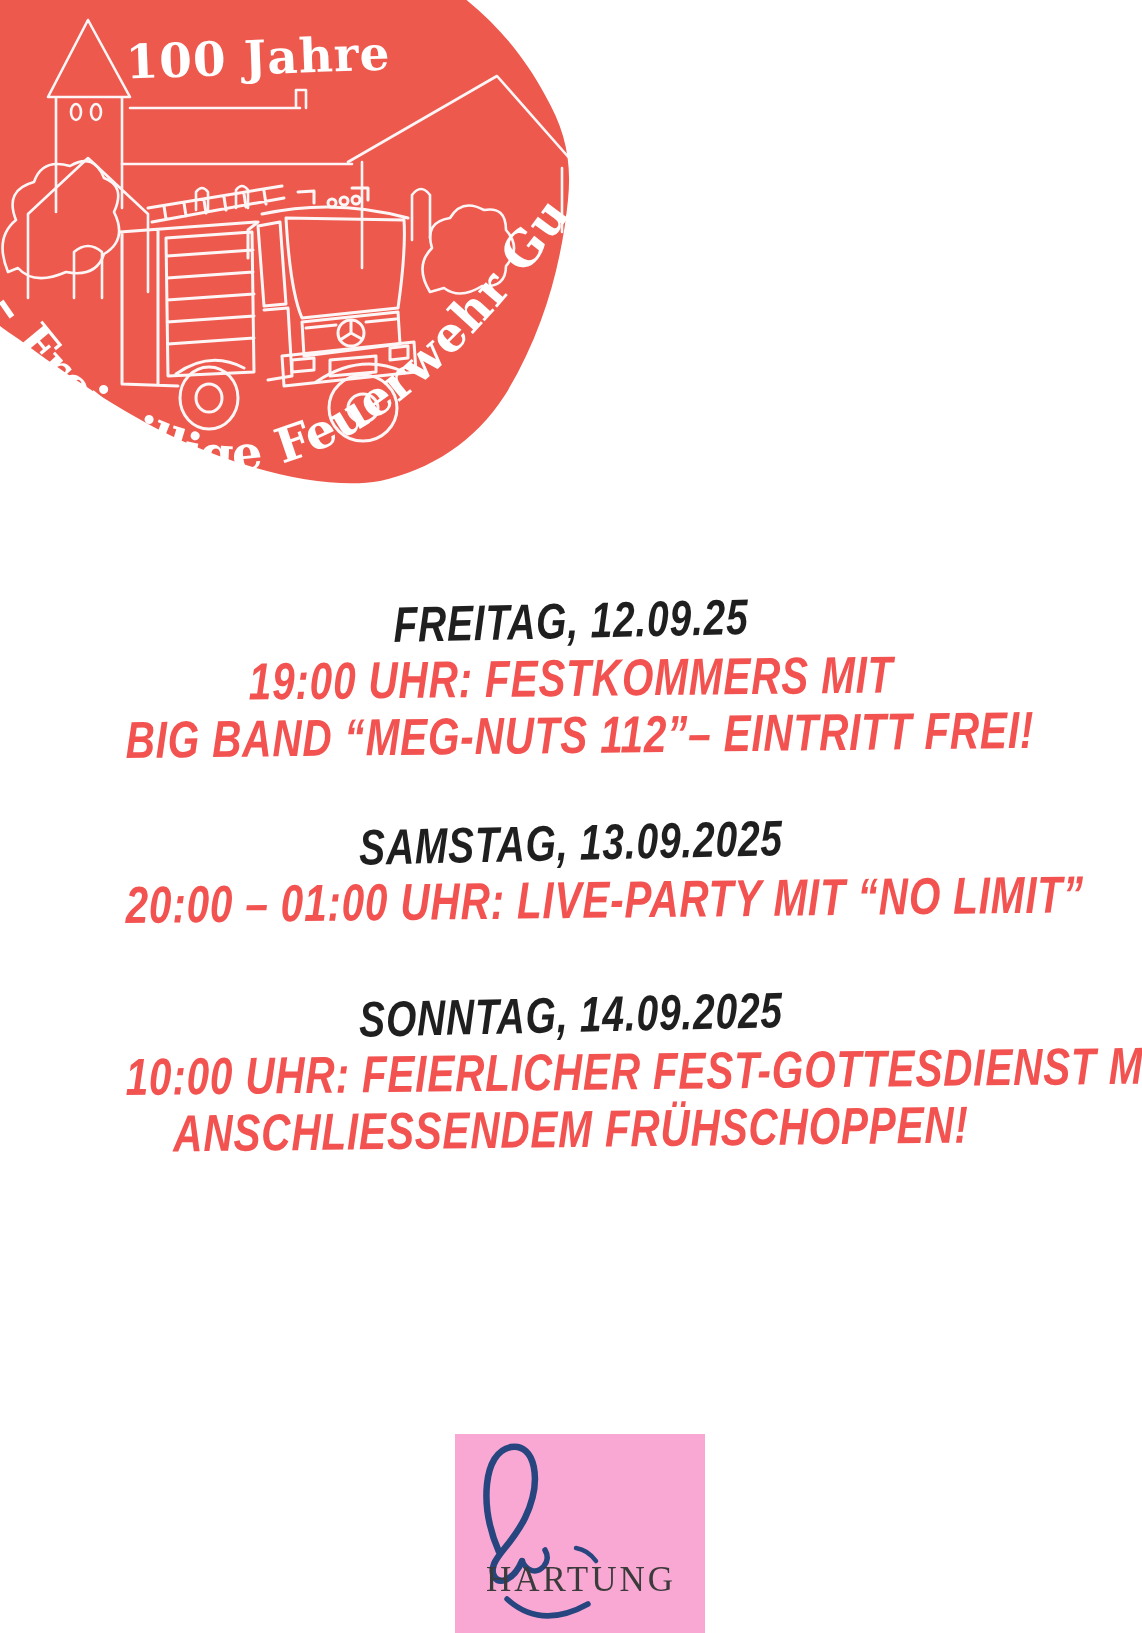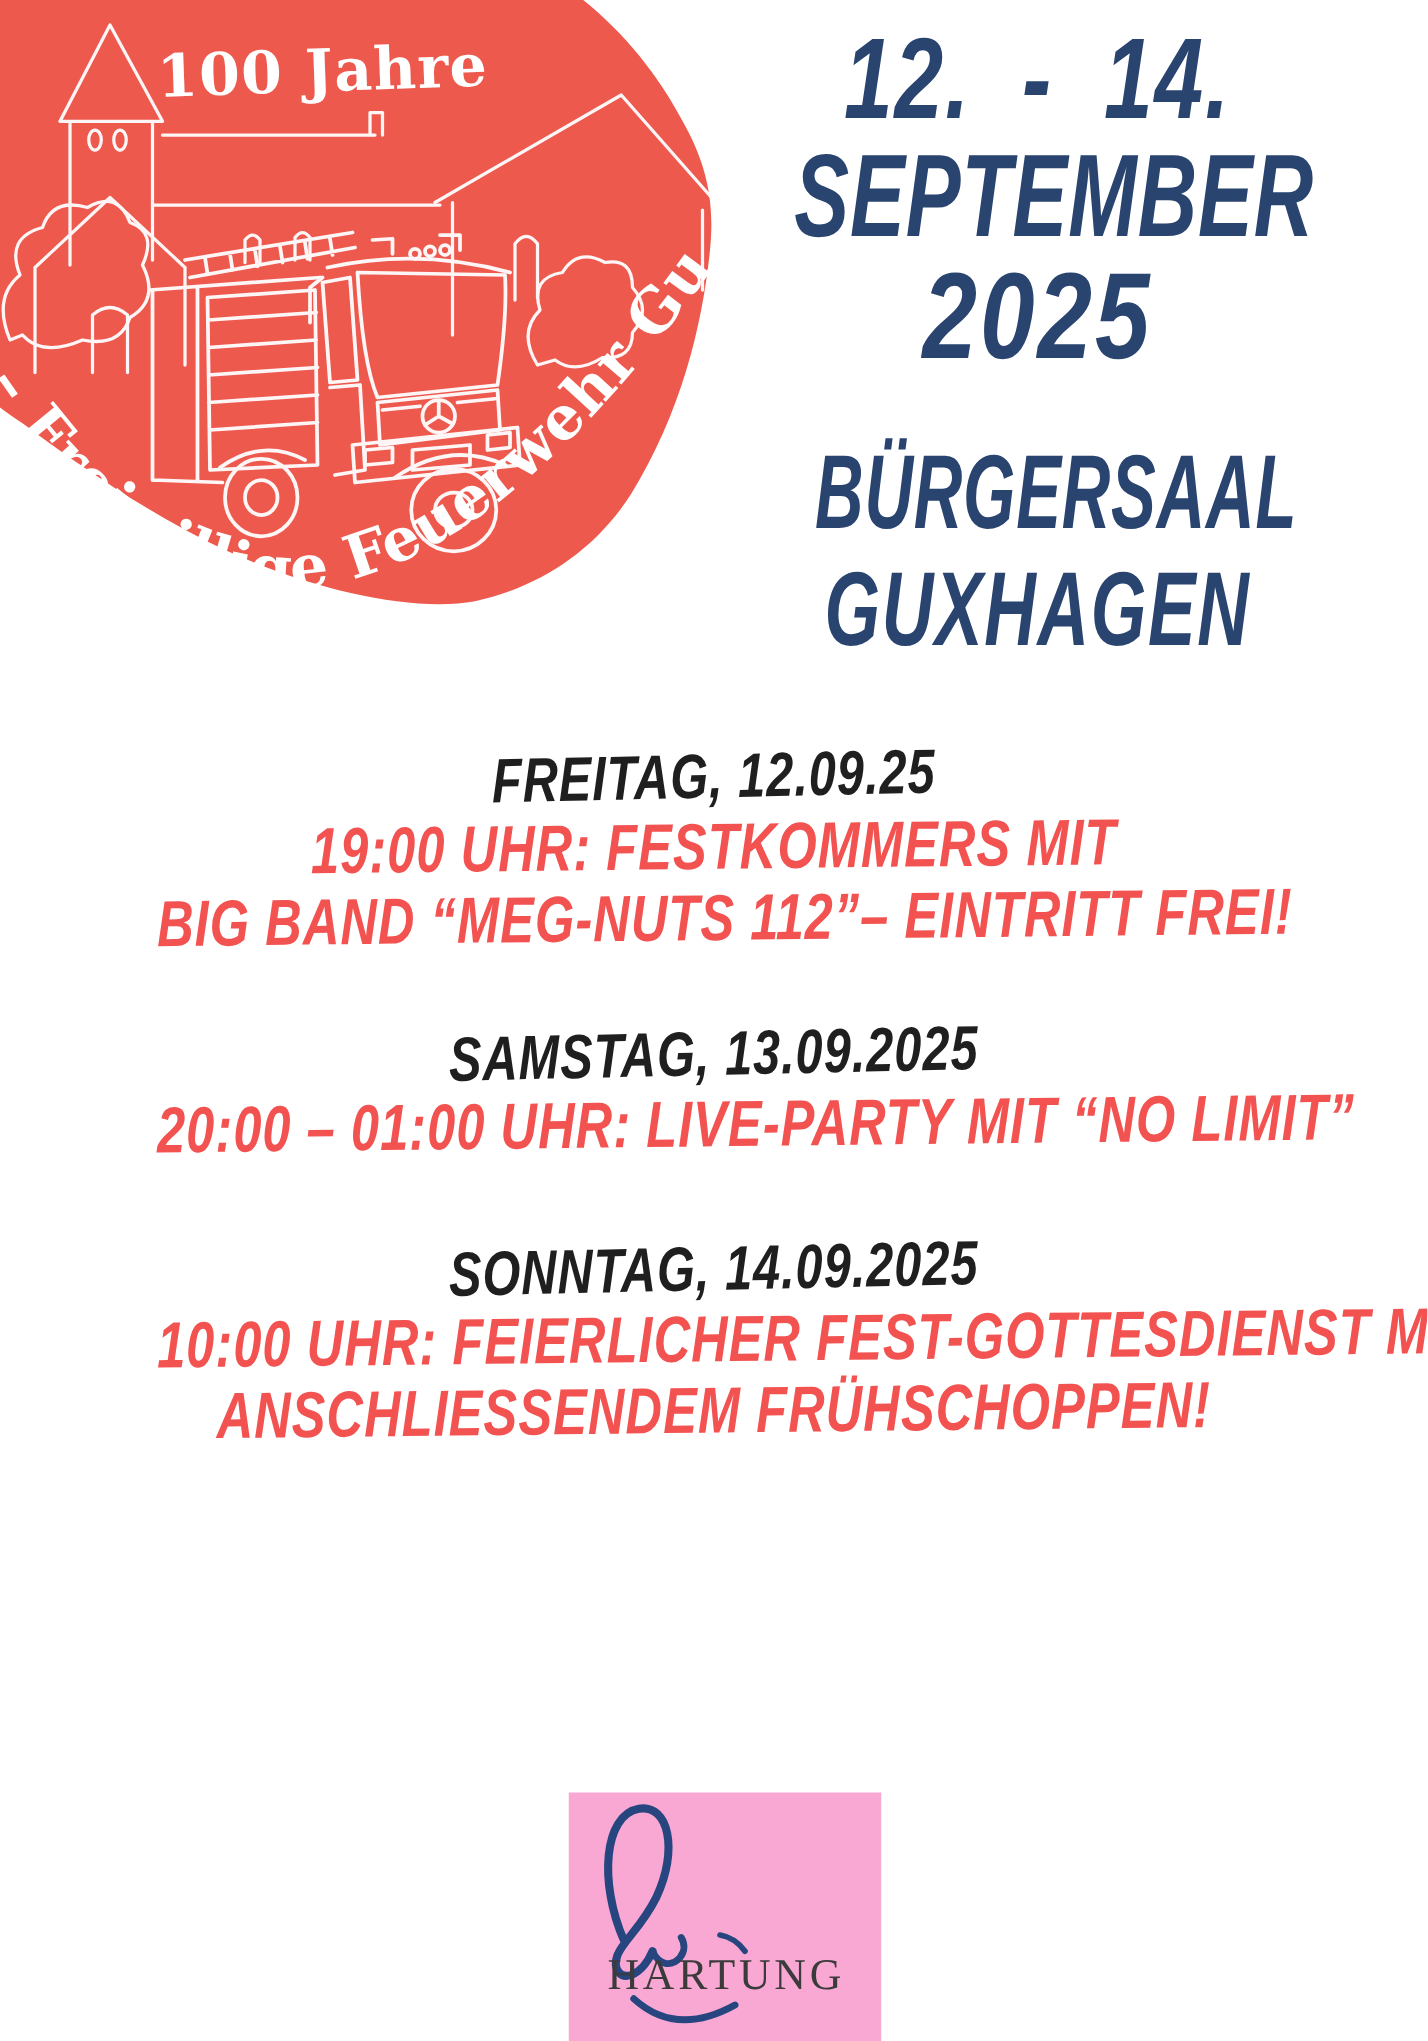--- a/index.html
+++ b/index.html
@@ -130,27 +130,20 @@
     </g>
 
     <path id="badge-arc" d="M -15,300 Q 235,680 570,215" fill="none"></path>
     <text font-family="DejaVu Serif, serif" font-weight="bold" font-size="48" fill="#ffffff" letter-spacing="1">
       <textPath href="#badge-arc" startOffset="1%">– Freiwillige Feuerwehr Guxhagen –</textPath>
     </text>
   </svg>
 
   <div class="badge-years">100 Jahre</div>
 
-  <div class="date-block">
-    <div class="l1">12. - 14.</div>
-    <div class="l2">SEPTEMBER</div>
-    <div class="l3">2025</div>
-    <div class="v1">BÜRGERSAAL</div>
-    <div class="v2">GUXHAGEN</div>
-  </div>
 
   <div class="sec sec1">
     <div class="day">FREITAG, 12.09.25</div>
     <div class="red">19:00 UHR: FESTKOMMERS MIT</div>
     <div class="red">BIG BAND “MEG-NUTS 112”– EINTRITT FREI!</div>
   </div>
 
   <div class="sec sec2">
     <div class="day">SAMSTAG, 13.09.2025</div>
     <div class="red">20:00 – 01:00 UHR: LIVE-PARTY MIT “NO LIMIT”</div>

